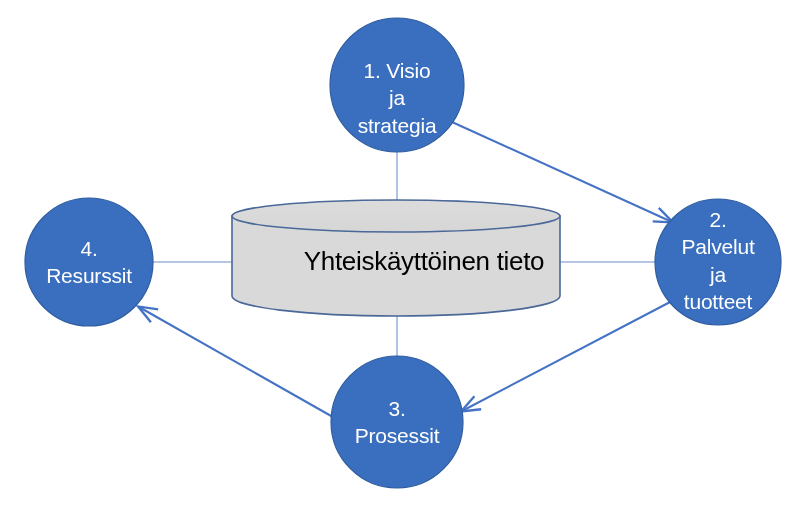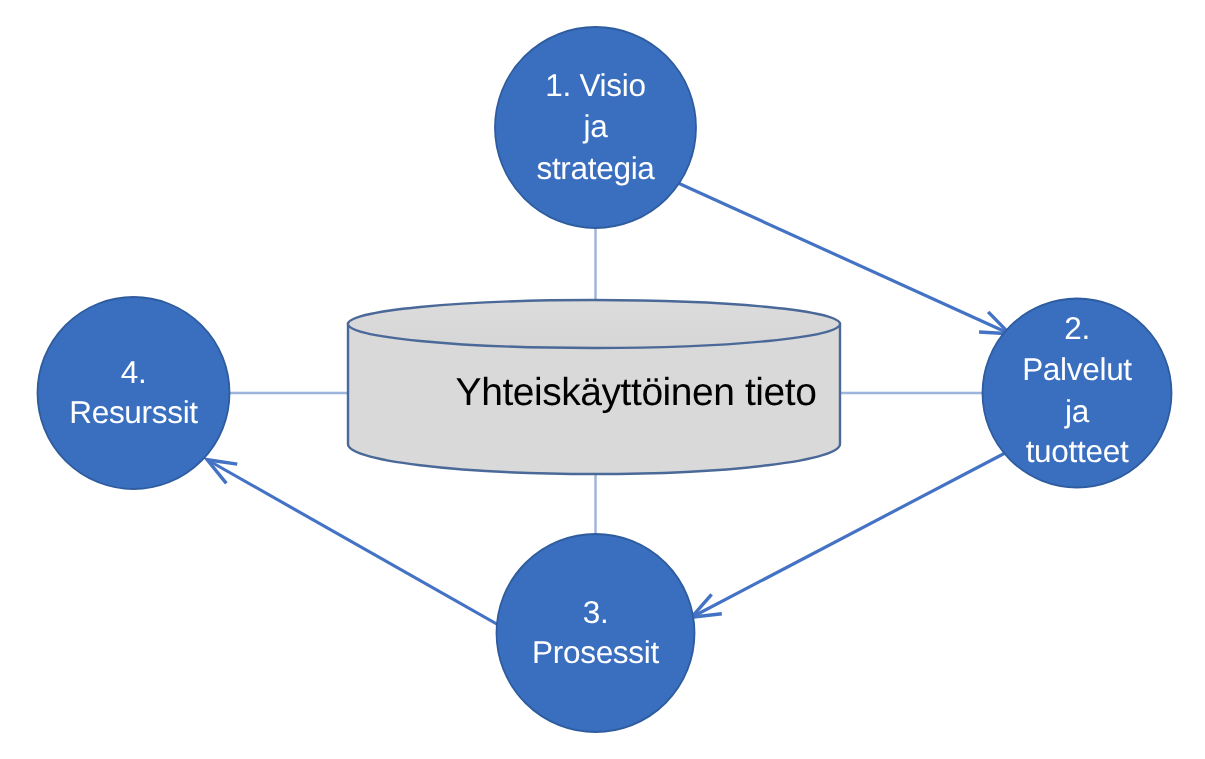--- a/index.html
+++ b/index.html
@@ -84,21 +84,21 @@
     <g>
       <circle cx="397" cy="85" r="67" fill="#3A6FBF" stroke="#2E5C9E" stroke-width="1.2"></circle>
       <circle cx="718" cy="262" r="63" fill="#3A6FBF" stroke="#2E5C9E" stroke-width="1.2"></circle>
       <circle cx="397" cy="422" r="66" fill="#3A6FBF" stroke="#2E5C9E" stroke-width="1.2"></circle>
       <circle cx="89" cy="262" r="64" fill="#3A6FBF" stroke="#2E5C9E" stroke-width="1.2"></circle>
     </g>
   </svg>
 
   <div class="store-label" style="left:232px; top:246px; width:384px;">Yhteiskäyttöinen tieto</div>
 
-  <div class="node-label" style="left:330px; top:44px; width:134px;">1. Visio
+  <div class="node-label" style="left:330px; top:57px; width:134px;">1. Visio
 ja
 strategia</div>
 
   <div class="node-label" style="left:651px; top:206px; width:134px;">2.
 Palvelut
 ja
 tuotteet</div>
 
   <div class="node-label" style="left:330px; top:395px; width:134px;">3.
 Prosessit</div>

